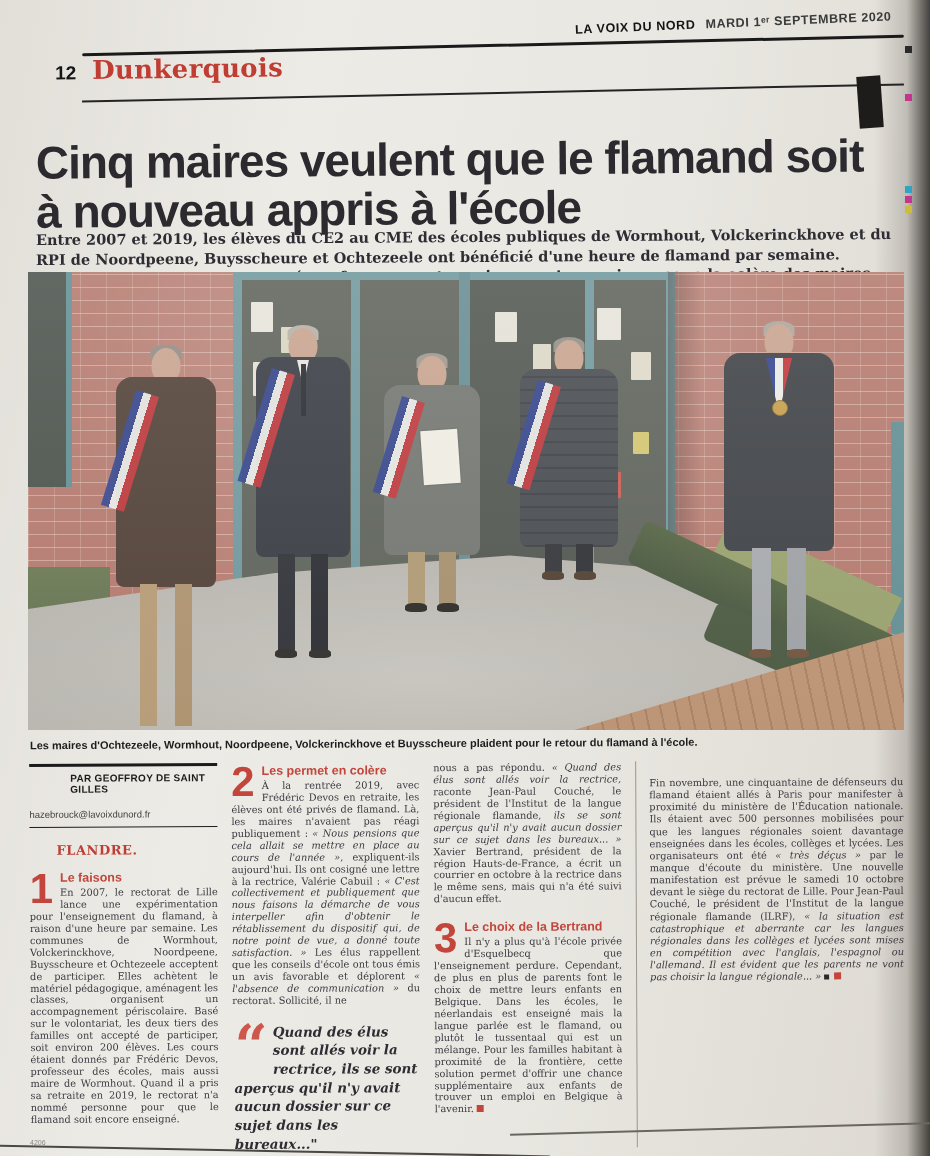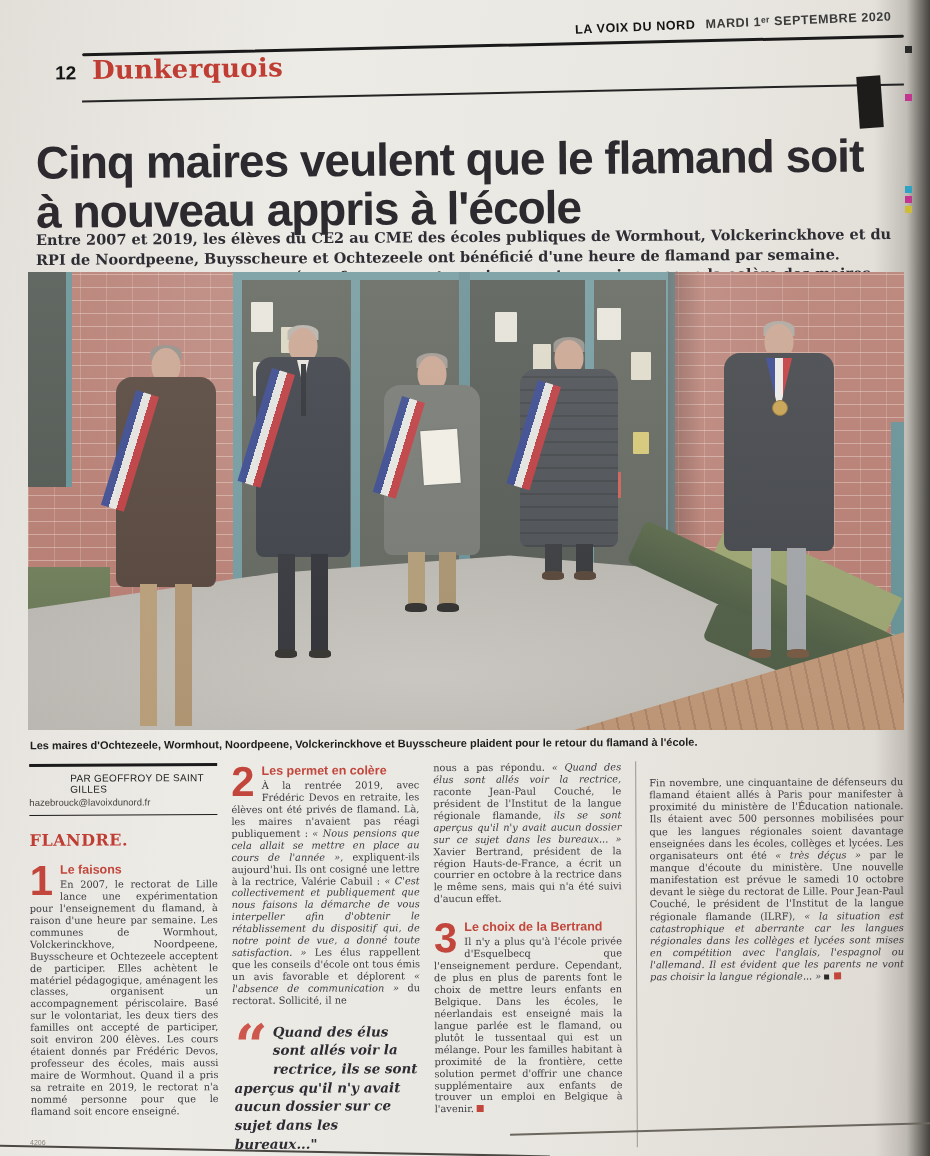--- a/index.html
+++ b/index.html
@@ -90,23 +90,23 @@
     font-size:11px;font-weight:bold;color:#1d1d1d;transform:rotate(-.3deg);
   }
   
   .columns{
     position:absolute;left:30px;top:762px;width:874px;height:386px;
     display:flex;gap:14px;transform:rotate(-.25deg);
   }
   .col{width:188px;flex:none;}
   .col4{width:254px;flex:none;border-left:1px solid #9a978f;padding-left:13px;}
   .byline-box{border-top:3px solid #1b1b1b;border-bottom:1.5px solid #1b1b1b;padding:6px 0 7px;}
-  .byline{font-size:10px;font-weight:normal;color:#1c1c1c;letter-spacing:.3px;padding-left:41px;}
-  .byline-email{font-size:9.5px;color:#44423e;margin-top:2px;}
-  .kicker{margin-top:15px;font-family:"DejaVu Serif",serif;font-weight:bold;font-size:16px;color:#bf3d33;letter-spacing:.5px;}
+  .byline{font-size:10px;font-weight:bold;color:#1c1c1c;letter-spacing:.3px;padding-left:41px;}
+  .byline-email{font-size:9.5px;color:#44423e;margin-top:14px;}
+  .kicker{margin-top:15px;font-family:"DejaVu Serif",serif;font-weight:bold;font-size:13px;color:#bf3d33;letter-spacing:.5px;margin-left:27px;}
   .sec{margin-top:12px;}
   .sec-num{float:left;font-size:42px;line-height:.82;font-weight:bold;color:#c2463c;margin:2px 7px 2px 0;}
   .sec-title{font-size:12.5px;font-weight:bold;color:#c2463c;padding-top:1px;}
   .body-text{
     margin:2px 0 0;font-family:"DejaVu Serif",serif;font-size:9.8px;line-height:1.22;
     text-align:justify;color:#3a3940;
   }
   .it{font-style:italic;}
   .pullquote{margin-top:16px;padding-left:2px;}
   .pq-mark{float:left;font-family:"DejaVu Serif",serif;font-weight:bold;font-size:58px;line-height:.55;color:#cd574d;margin:8px 5px 0 0;}

